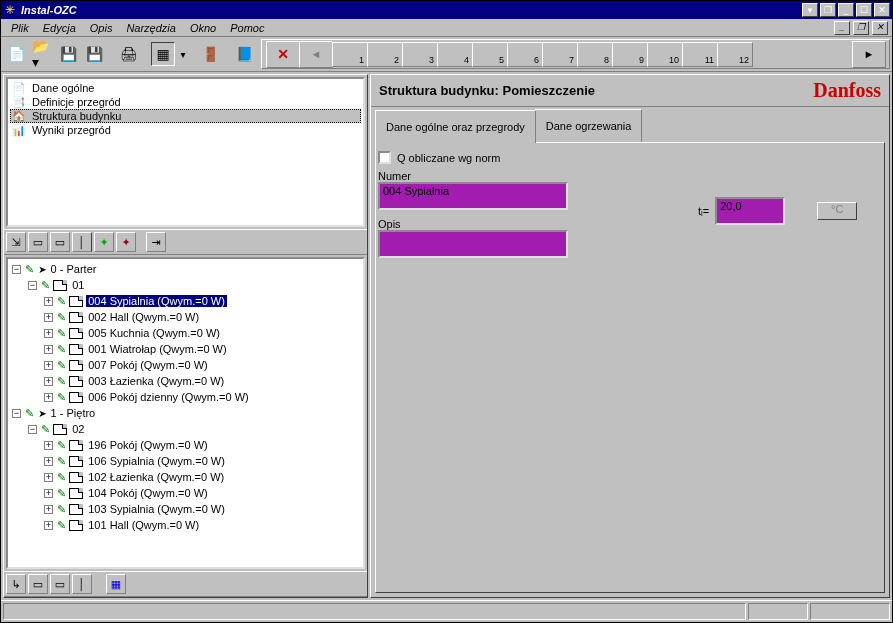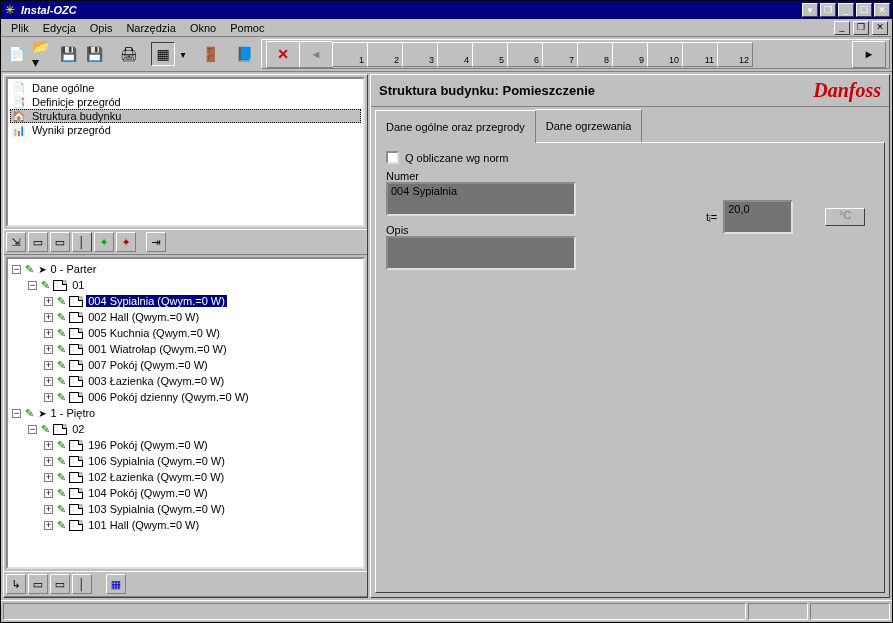--- a/index.html
+++ b/index.html
@@ -3,21 +3,21 @@
 <meta charset="utf-8">
 <style>
   * { box-sizing: border-box; font-family: Tahoma, Arial, sans-serif; font-size: 11px; }
   body { margin: 0; padding: 0; background: #fff; overflow: hidden; user-select: none; }
   .window { width: 893px; height: 623px; background: #c0c0c0; border: 1px solid #000; display: flex; flex-direction: column; }
   .titlebar { background: #000080; color: #fff; height: 18px; display: flex; align-items: center; padding: 0 2px; }
   .titlebar .icon { width: 14px; height: 14px; display: inline-flex; align-items: center; justify-content: center; color: #ff0; font-size: 12px; margin-right: 4px; }
   .titlebar .title { flex: 1; font-weight: bold; font-size: 11px; font-style: italic; }
   .win-buttons { display: flex; gap: 0; }
   .win-btn { width: 16px; height: 14px; background: #c0c0c0; border: 1px solid #fff; border-right-color:#404040; border-bottom-color:#404040; margin-left: 2px; display:flex; align-items:center; justify-content:center; font-family: Arial; font-size: 9px; line-height: 1; }
-  .menubar { background: #c0c0c0; height: 18px; display: flex; align-items: center; padding: 0 4px; gap: 2px; border-bottom: 1px solid #808080; }
+  .menubar { background: #c0c0c0; height: 18px; display: flex; align-items: center; padding: 0 4px; gap: 2px; border-bottom: 1px solid #808080; font-style: italic; }
   .menubar .mitem { padding: 1px 6px; }
   .menubar .mdi { margin-left:auto; display:flex; gap:2px; }
   .mdi .win-btn { margin-left:1px; }
   .toolbars { background: #c0c0c0; padding: 2px 2px; display: flex; gap: 2px; border-bottom: 1px solid #808080; }
   .tstrip { display:flex; gap:2px; align-items:center; padding: 2px 2px; background:#c0c0c0; }
   .tbtn { width:24px; height:24px; border:1px solid #c0c0c0; display:inline-flex; align-items:center; justify-content:center; font-size:14px; }
   .tbtn.sunken { border-color: #404040 #fff #fff #404040; background:#c0c0c0; }
   .tsep { width:6px; height:24px; display:inline-block; }
   .runtab { width:36px; height:25px; border:1px solid #808080; border-top-color:#fff; border-left-color:#fff; margin-right:-1px; display:flex; align-items:flex-end; justify-content:flex-end; padding:1px 3px; font-size:9px; background:#c0c0c0; }
   .runtab.front { width:34px; height:27px; display:flex; align-items:center; justify-content:center; }
@@ -38,29 +38,29 @@
   .trow .sp { display:inline-block; text-align:center; }
   .trow .lbl { padding:0 2px; }
   .trow.selected .lbl { background:#000080; color:#fff; }
   .picon { display:inline-block; width:14px; height:11px; border:1px solid #000; background:#fff; margin:0 3px 0 1px; position:relative; }
   .picon:before { content:""; position:absolute; top:-1px; right:-1px; width:4px; height:4px; background:#c0c0c0; border-left:1px solid #000; border-bottom:1px solid #000; }
   .pen { color:#008000; font-size:11px; margin:0 2px; }
   .arrowicon { color:#000; font-size:10px; margin:0 2px; }
   .leftbtbar { margin-top:auto; }
   .rtitle { display:flex; align-items:center; padding:4px 8px; background:#c0c0c0; border-bottom:1px solid #808080; }
   .rtitle h1 { font-size:13px; font-weight:bold; margin:0; flex:1; }
-  .logo { color:#c00; font-style:italic; font-family: 'Brush Script MT', cursive; font-size:20px; font-weight:bold; }
+  .logo { color:#c00; font-family: 'Brush Script MT', cursive; font-size:20px; font-weight:bold; }
   .tabs { display:flex; padding:2px 4px 0 4px; background:#c0c0c0; }
   .tab { padding:10px 10px; border:1px solid #808080; border-top-color:#fff; border-left-color:#fff; border-bottom:none; background:#c0c0c0; margin-right:-1px; }
   .tab.active { background:#c0c0c0; position:relative; top:1px; padding-bottom:4px; z-index:2; }
-  .tabbody { flex:1; border:1px solid #fff; border-right-color:#404040; border-bottom-color:#404040; margin:0 4px 4px 4px; padding:8px 10px; background:#c0c0c0; }
+  .tabbody { flex:1; border:1px solid #fff; border-right-color:#404040; border-bottom-color:#404040; margin:0 4px 4px 4px; padding:8px 2px; background:#c0c0c0; }
   .checkbox { display:flex; align-items:center; gap:6px; margin-bottom:6px; }
   .checkbox .box { width:13px; height:13px; background:#fff; border:2px inset #dfdfdf; }
   .frow { display:flex; align-items:center; gap:6px; margin-bottom:6px; }
-  .finput { background:#737373; border:2px inset #dfdfdf; padding:1px 3px; height:34px; }
+  .finput { background:#a21caf; border:2px inset #dfdfdf; padding:1px 3px; height:28px; }
   .finput.big { width:190px; }
   .finput.small { width:70px; }
   .ubtn { border:1px solid #fff; border-right-color:#404040; border-bottom-color:#404040; background:#c0c0c0; width:40px; height:18px; text-align:center; color:#808080; }
   .statusbar { height:22px; background:#c0c0c0; border-top:1px solid #fff; display:flex; padding:2px; gap:2px; }
   .statcell { border:1px solid #808080; border-top-color:#808080; border-left-color:#808080; border-right-color:#fff; border-bottom-color:#fff; flex:0 0 auto; }
   .statcell.main { flex:1; }
   .statcell.fix { width:60px; }
   .statcell.fix2 { width:80px; }
 </style>
 </head>

